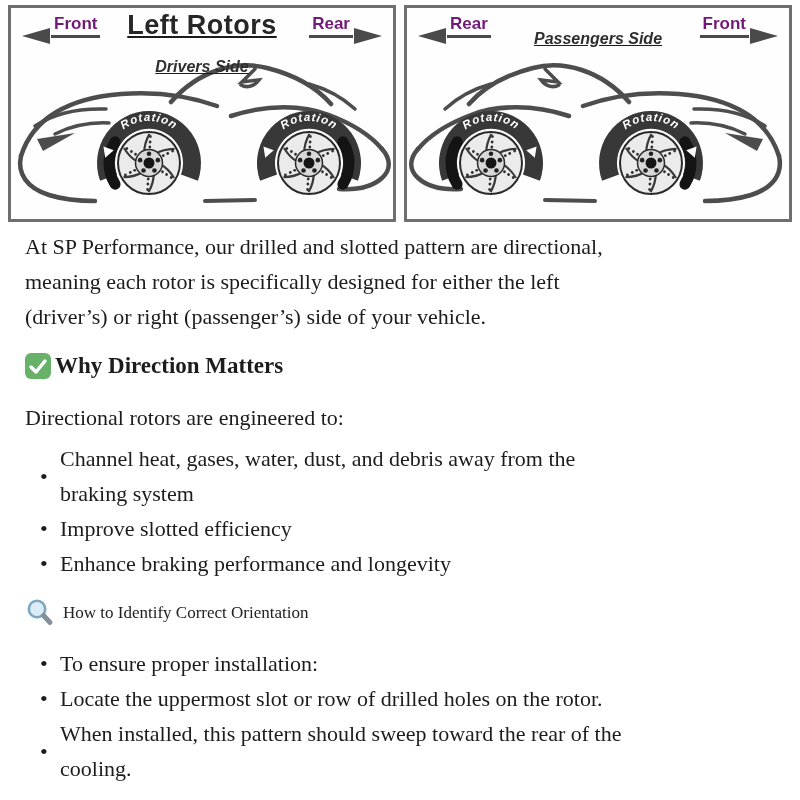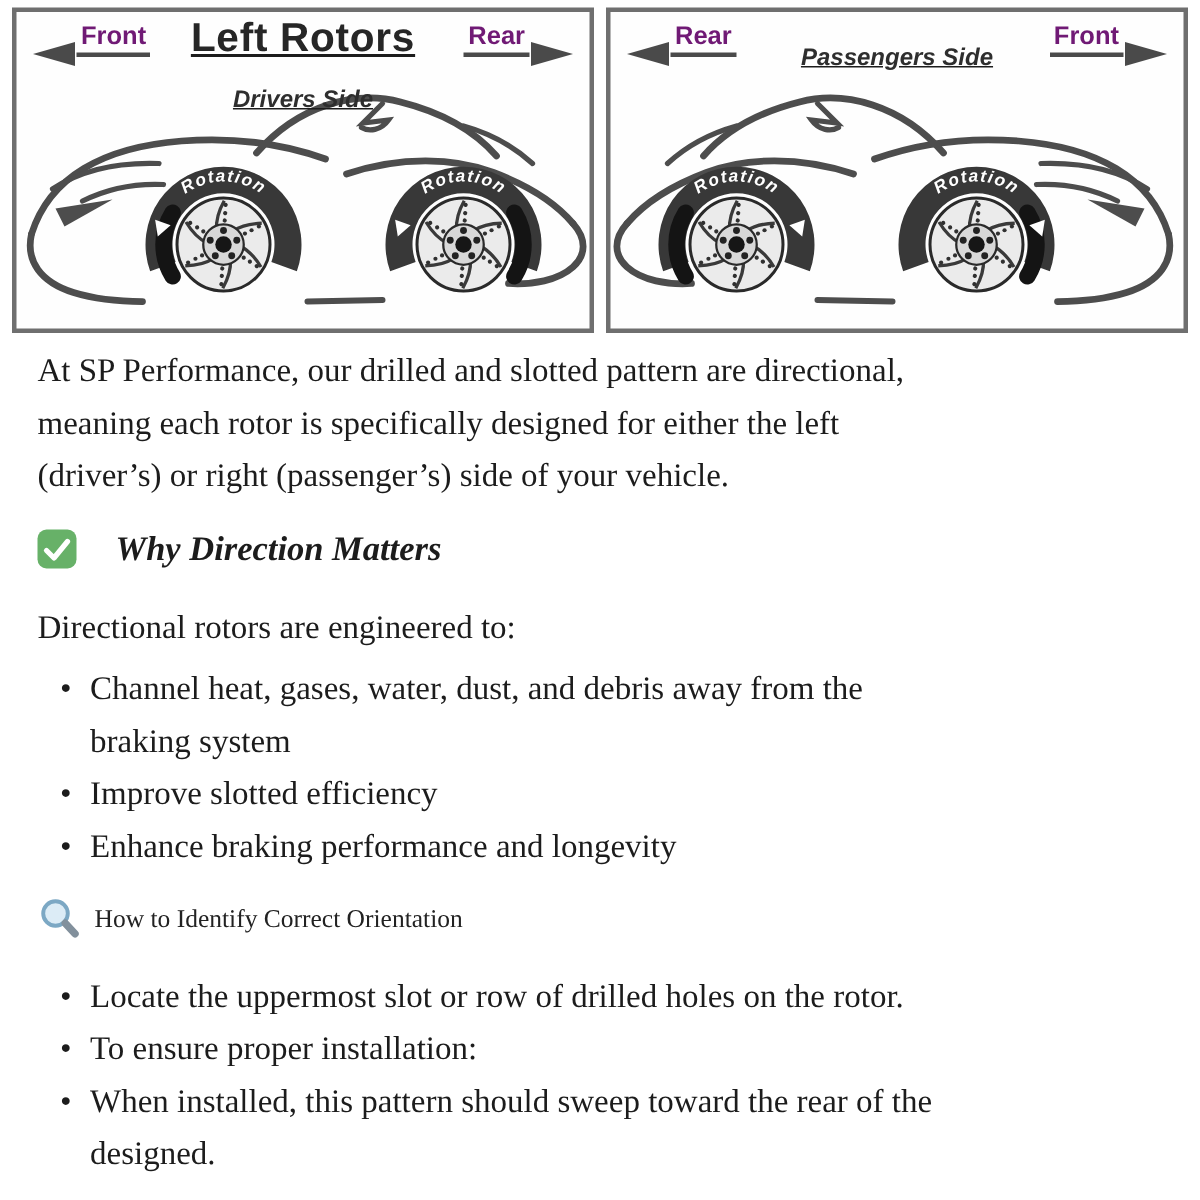--- a/index.html
+++ b/index.html
@@ -18,26 +18,26 @@
   .tri-left{left:-29px;bottom:-9px;border-right:28px solid #4a4a4a;}
   .tri-right{right:-29px;bottom:-9px;border-left:28px solid #4a4a4a;}
   .hdr-center{position:absolute;left:0;right:0;top:3px;text-align:center;pointer-events:none;text-decoration:underline;}
   .p-title{font:bold 27px/1.05 "Liberation Sans",sans-serif;color:#262626;letter-spacing:.5px;}
   .p-sub{font:bold italic 16px/1.1 "Liberation Sans",sans-serif;font-style:italic;color:#2e2e2e;margin-top:19px;}
   .rot-text{font:bold italic 11.5px "Liberation Sans",sans-serif;font-style:italic;fill:#ffffff;letter-spacing:1px;}
 
   
   .content{padding:0 25px;font-size:22px;line-height:35px;}
   .intro{margin:7px 0 0 0;}
-  .h1{display:flex;align-items:center;gap:26px;margin-top:14px;font-weight:bold;font-size:23px;height:35px;font-style:italic;}
+  .h1{display:flex;align-items:center;gap:4px;margin-top:14px;font-weight:bold;font-size:23px;height:35px;}
   .h2{display:flex;align-items:center;gap:8px;margin-top:14px;font-size:17px;height:35px;color:#222;}
   .lead{margin:17px 0 0 0;}
   .list{margin-top:6px;}
   .list.second{margin-top:16px;}
-  .li{display:flex;}
+  .li{display:flex;align-items:center;}
   .li::before{content:"\2022";width:20px;margin-left:15px;flex:0 0 auto;}
   .check-icon{display:inline-flex;width:26px;height:26px;background:#67b168;border-radius:6px;
         align-items:center;justify-content:center;flex:0 0 auto;}
   .mag-icon{display:inline-flex;width:30px;height:30px;flex:0 0 auto;}
 </style>
 </head>
 <body>
 
 <div class="page">
 
@@ -199,27 +199,27 @@
         <svg width="30" height="30" viewBox="0 0 30 30">
           <circle cx="12" cy="11" r="8.2" fill="#dcecf6" stroke="#7ca8c4" stroke-width="2.6"></circle>
           <line x1="18.5" y1="17.5" x2="25" y2="24.5" stroke="#82909c" stroke-width="5" stroke-linecap="round"></line>
         </svg>
       </span>
       <span>How to Identify Correct Orientation</span>
     </div>
 
     <div class="list second">
       <div class="li">
+        <div>To ensure proper installation:</div>
+      </div>
+      <div class="li">
         <div>Locate the uppermost slot or row of drilled holes on the rotor.</div>
-      </div>
-      <div class="li">
-        <div>To ensure proper installation:</div>
       </div>
       <div class="li">
         <div>
           <div>When installed, this pattern should sweep toward the rear of the</div>
-          <div>designed.</div>
+          <div>cooling.</div>
         </div>
       </div>
     </div>
 
   </div>
 </div>
 
 </body></html>

